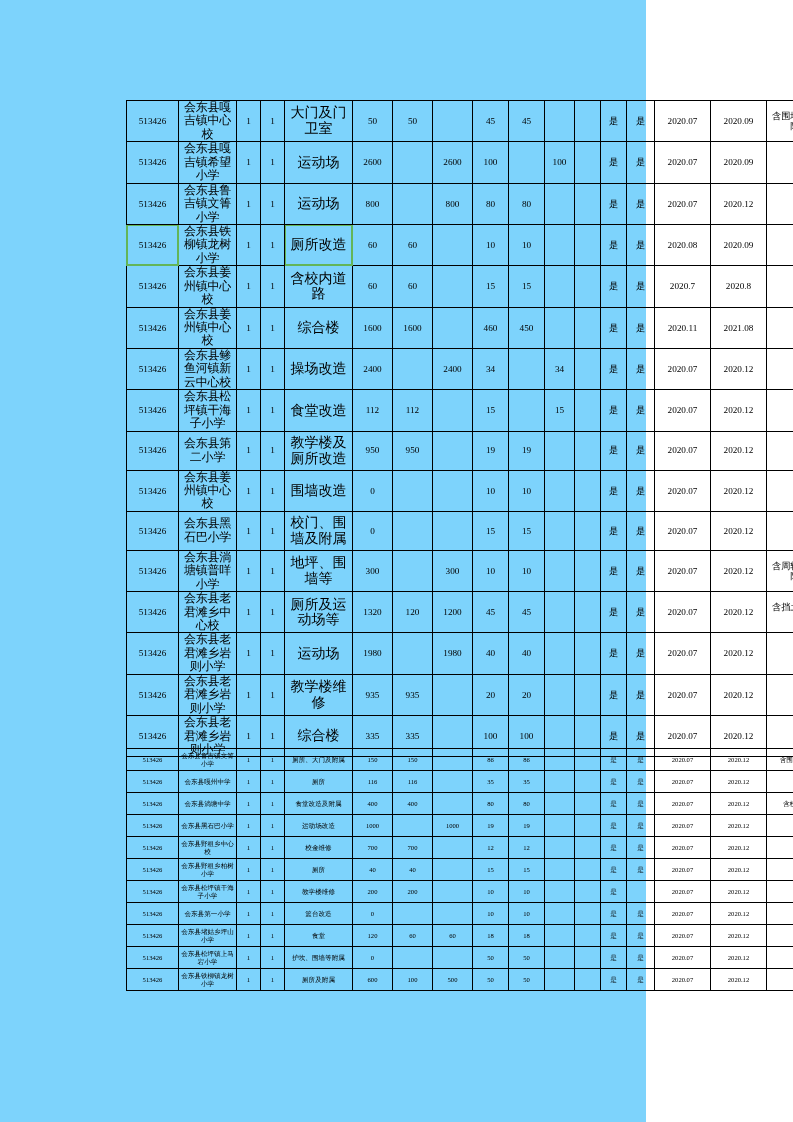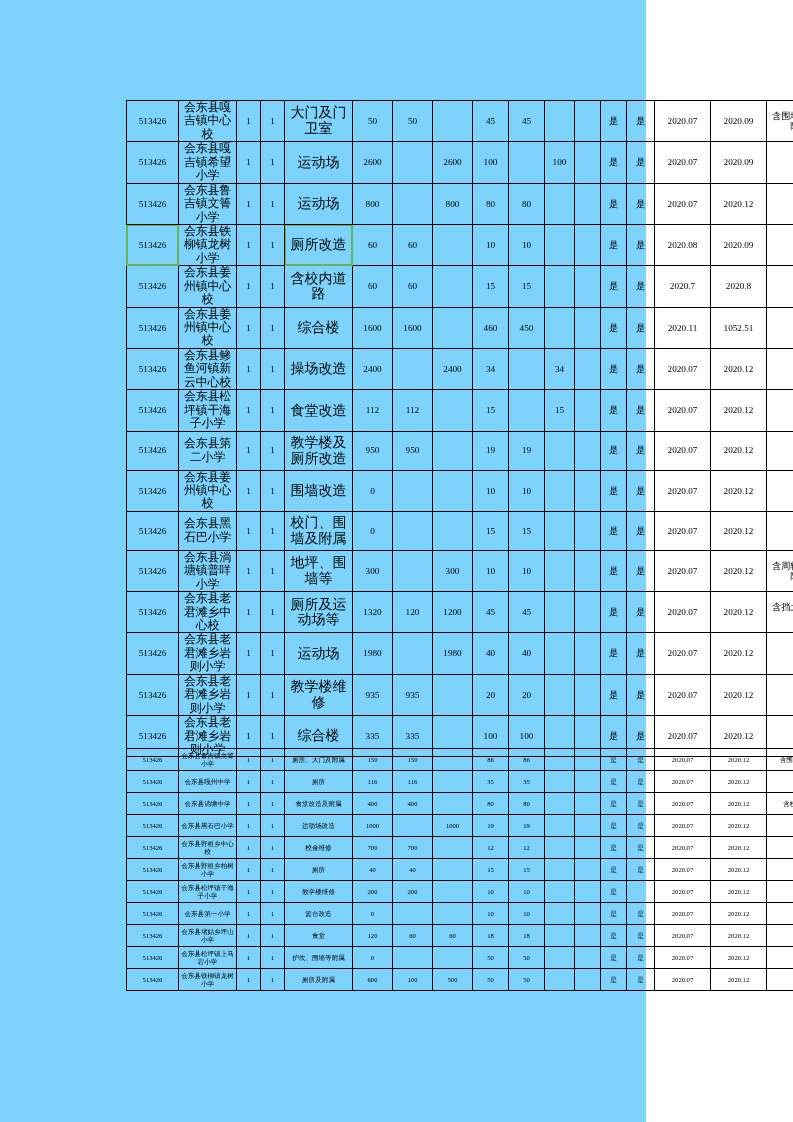--- a/index.html
+++ b/index.html
@@ -191,21 +191,21 @@
           <td>1600</td>
           <td>1600</td>
           <td></td>
           <td>460</td>
           <td>450</td>
           <td></td>
           <td></td>
           <td>是</td>
           <td>是</td>
           <td>2020.11</td>
-          <td>1052.51</td>
+          <td>2021.08</td>
           <td></td>
         </tr>
         <tr>
           <td>513426</td>
           <td class="name">会东县鲹鱼河镇新云中心校</td>
           <td>1</td>
           <td>1</td>
           <td class="proj">操场改造</td>
           <td>2400</td>
           <td></td>

